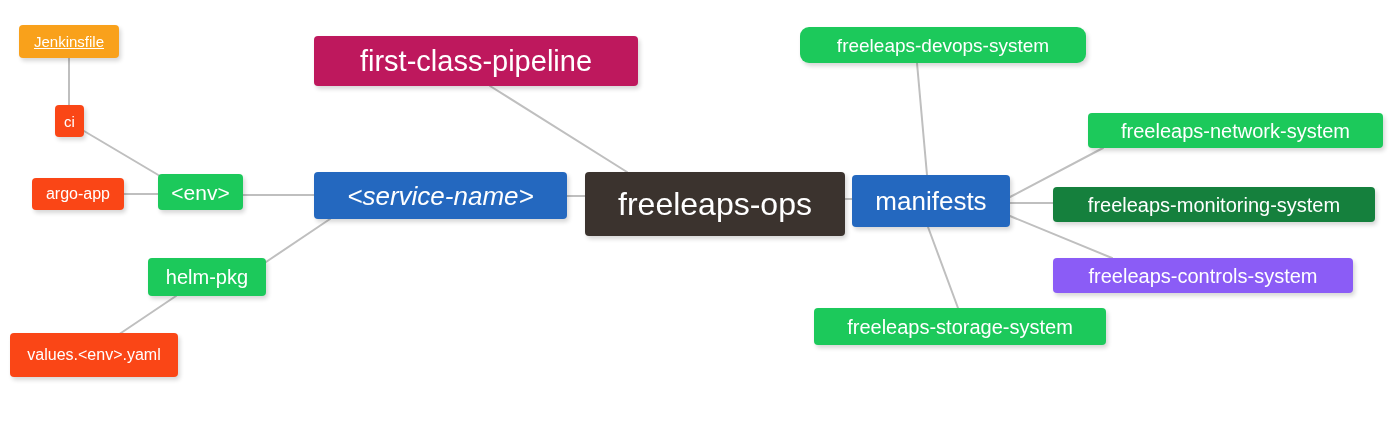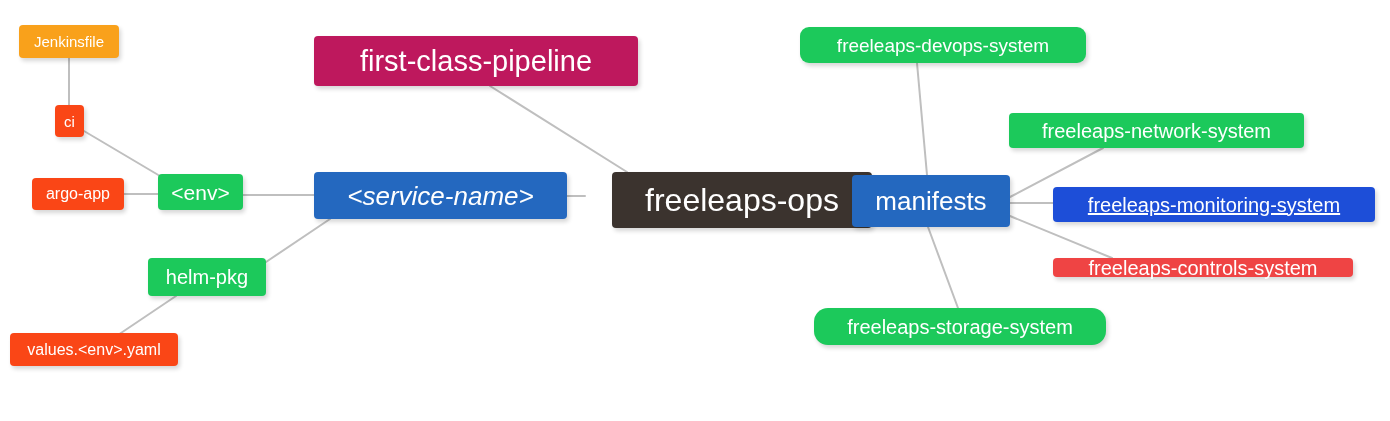--- a/index.html
+++ b/index.html
@@ -67,59 +67,59 @@
       <line x1="567" y1="196" x2="585" y2="196" class="edge" stroke="#bfbfbf"></line>
       <line x1="490" y1="86" x2="627" y2="172" class="edge" stroke="#bfbfbf"></line>
       <line x1="845" y1="199" x2="852" y2="199" class="edge" stroke="#bfbfbf"></line>
       <line x1="927" y1="175" x2="917" y2="63" class="edge" stroke="#bfbfbf"></line>
       <line x1="1010" y1="197" x2="1103" y2="148" class="edge" stroke="#bfbfbf"></line>
       <line x1="1010" y1="203" x2="1053" y2="203" class="edge" stroke="#bfbfbf"></line>
       <line x1="1010" y1="216" x2="1112" y2="258" class="edge" stroke="#bfbfbf"></line>
       <line x1="928" y1="227" x2="958" y2="308" class="edge" stroke="#bfbfbf"></line>
     </svg>
   <div id="node-layer">
-      <div class="node" style="left: 19px; top: 25px; width: 100px; height: 33px; background: rgb(249, 161, 27); font-size: 15px;">
+      <div class="node" style="left: 19px; top: 25px; width: 100px; height: 33px; background: rgb(249, 161, 27); font-size: 15px; text-decoration: underline;">
         <span class="node-label">Jenkinsfile</span>
       </div>
       <div class="node" style="left: 55px; top: 105px; width: 29px; height: 32px; background: rgb(250, 70, 22); font-size: 15px;">
         <span class="node-label">ci</span>
       </div>
       <div class="node" style="left: 32px; top: 178px; width: 92px; height: 32px; background: rgb(250, 70, 22); font-size: 16px;">
         <span class="node-label">argo-app</span>
       </div>
       <div class="node" style="left: 158px; top: 174px; width: 85px; height: 36px; background: rgb(28, 201, 91); font-size: 21px;">
         <span class="node-label">&lt;env&gt;</span>
       </div>
-      <div class="node" style="left: 10px; top: 333px; width: 168px; height: 33px; background: rgb(250, 70, 22); font-size: 16px;">
+      <div class="node" style="left: 10px; top: 333px; width: 168px; height: 44px; background: rgb(250, 70, 22); font-size: 16px;">
         <span class="node-label">values.&lt;env&gt;.yaml</span>
       </div>
       <div class="node" style="left: 148px; top: 258px; width: 118px; height: 38px; background: rgb(28, 201, 91); font-size: 20px;">
         <span class="node-label">helm-pkg</span>
       </div>
       <div class="node" style="left: 314px; top: 36px; width: 324px; height: 50px; background: #be185d; font-size: 29px;">
         <span class="node-label">first-class-pipeline</span>
       </div>
       <div class="node" style="left: 314px; top: 172px; width: 253px; height: 47px; background: rgb(36, 104, 191); font-size: 26px; font-style: italic;">
         <span class="node-label">&lt;service-name&gt;</span>
       </div>
-      <div class="node" style="left: 612px; top: 172px; width: 260px; height: 56px; background: rgb(59, 51, 46); font-size: 32px;">
+      <div class="node" style="left: 585px; top: 172px; width: 260px; height: 64px; background: rgb(59, 51, 46); font-size: 32px;">
         <span class="node-label">freeleaps-ops</span>
       </div>
       <div class="node" style="left: 852px; top: 175px; width: 158px; height: 52px; background: rgb(36, 104, 191); font-size: 26px;">
         <span class="node-label">manifests</span>
       </div>
       <div class="node" style="left: 800px; top: 27px; width: 286px; height: 36px; background: rgb(28, 201, 91); font-size: 19px; border-radius: 9px;">
         <span class="node-label">freeleaps-devops-system</span>
       </div>
-      <div class="node" style="left: 1009px; top: 113px; width: 295px; height: 35px; background: rgb(28, 201, 91); font-size: 20px;">
+      <div class="node" style="left: 1088px; top: 113px; width: 295px; height: 35px; background: rgb(28, 201, 91); font-size: 20px;">
         <span class="node-label">freeleaps-network-system</span>
       </div>
-      <div class="node" style="left: 1053px; top: 187px; width: 322px; height: 35px; background: #1d4ed8; font-size: 20px; text-decoration: underline;">
+      <div class="node" style="left: 1053px; top: 187px; width: 322px; height: 35px; background: #15803d; font-size: 20px;">
         <span class="node-label">freeleaps-monitoring-system</span>
       </div>
-      <div class="node" style="left: 1053px; top: 258px; width: 300px; height: 19px; background: #ef4444; font-size: 20px;">
+      <div class="node" style="left: 1053px; top: 258px; width: 300px; height: 35px; background: #8b5cf6; font-size: 20px;">
         <span class="node-label">freeleaps-controls-system</span>
       </div>
-      <div class="node" style="left: 814px; top: 308px; width: 292px; height: 37px; background: rgb(28, 201, 91); font-size: 20px; border-radius: 14px;">
+      <div class="node" style="left: 814px; top: 308px; width: 292px; height: 37px; background: rgb(28, 201, 91); font-size: 20px;">
         <span class="node-label">freeleaps-storage-system</span>
       </div>
     </div>
 </div>
 
 </body></html>

